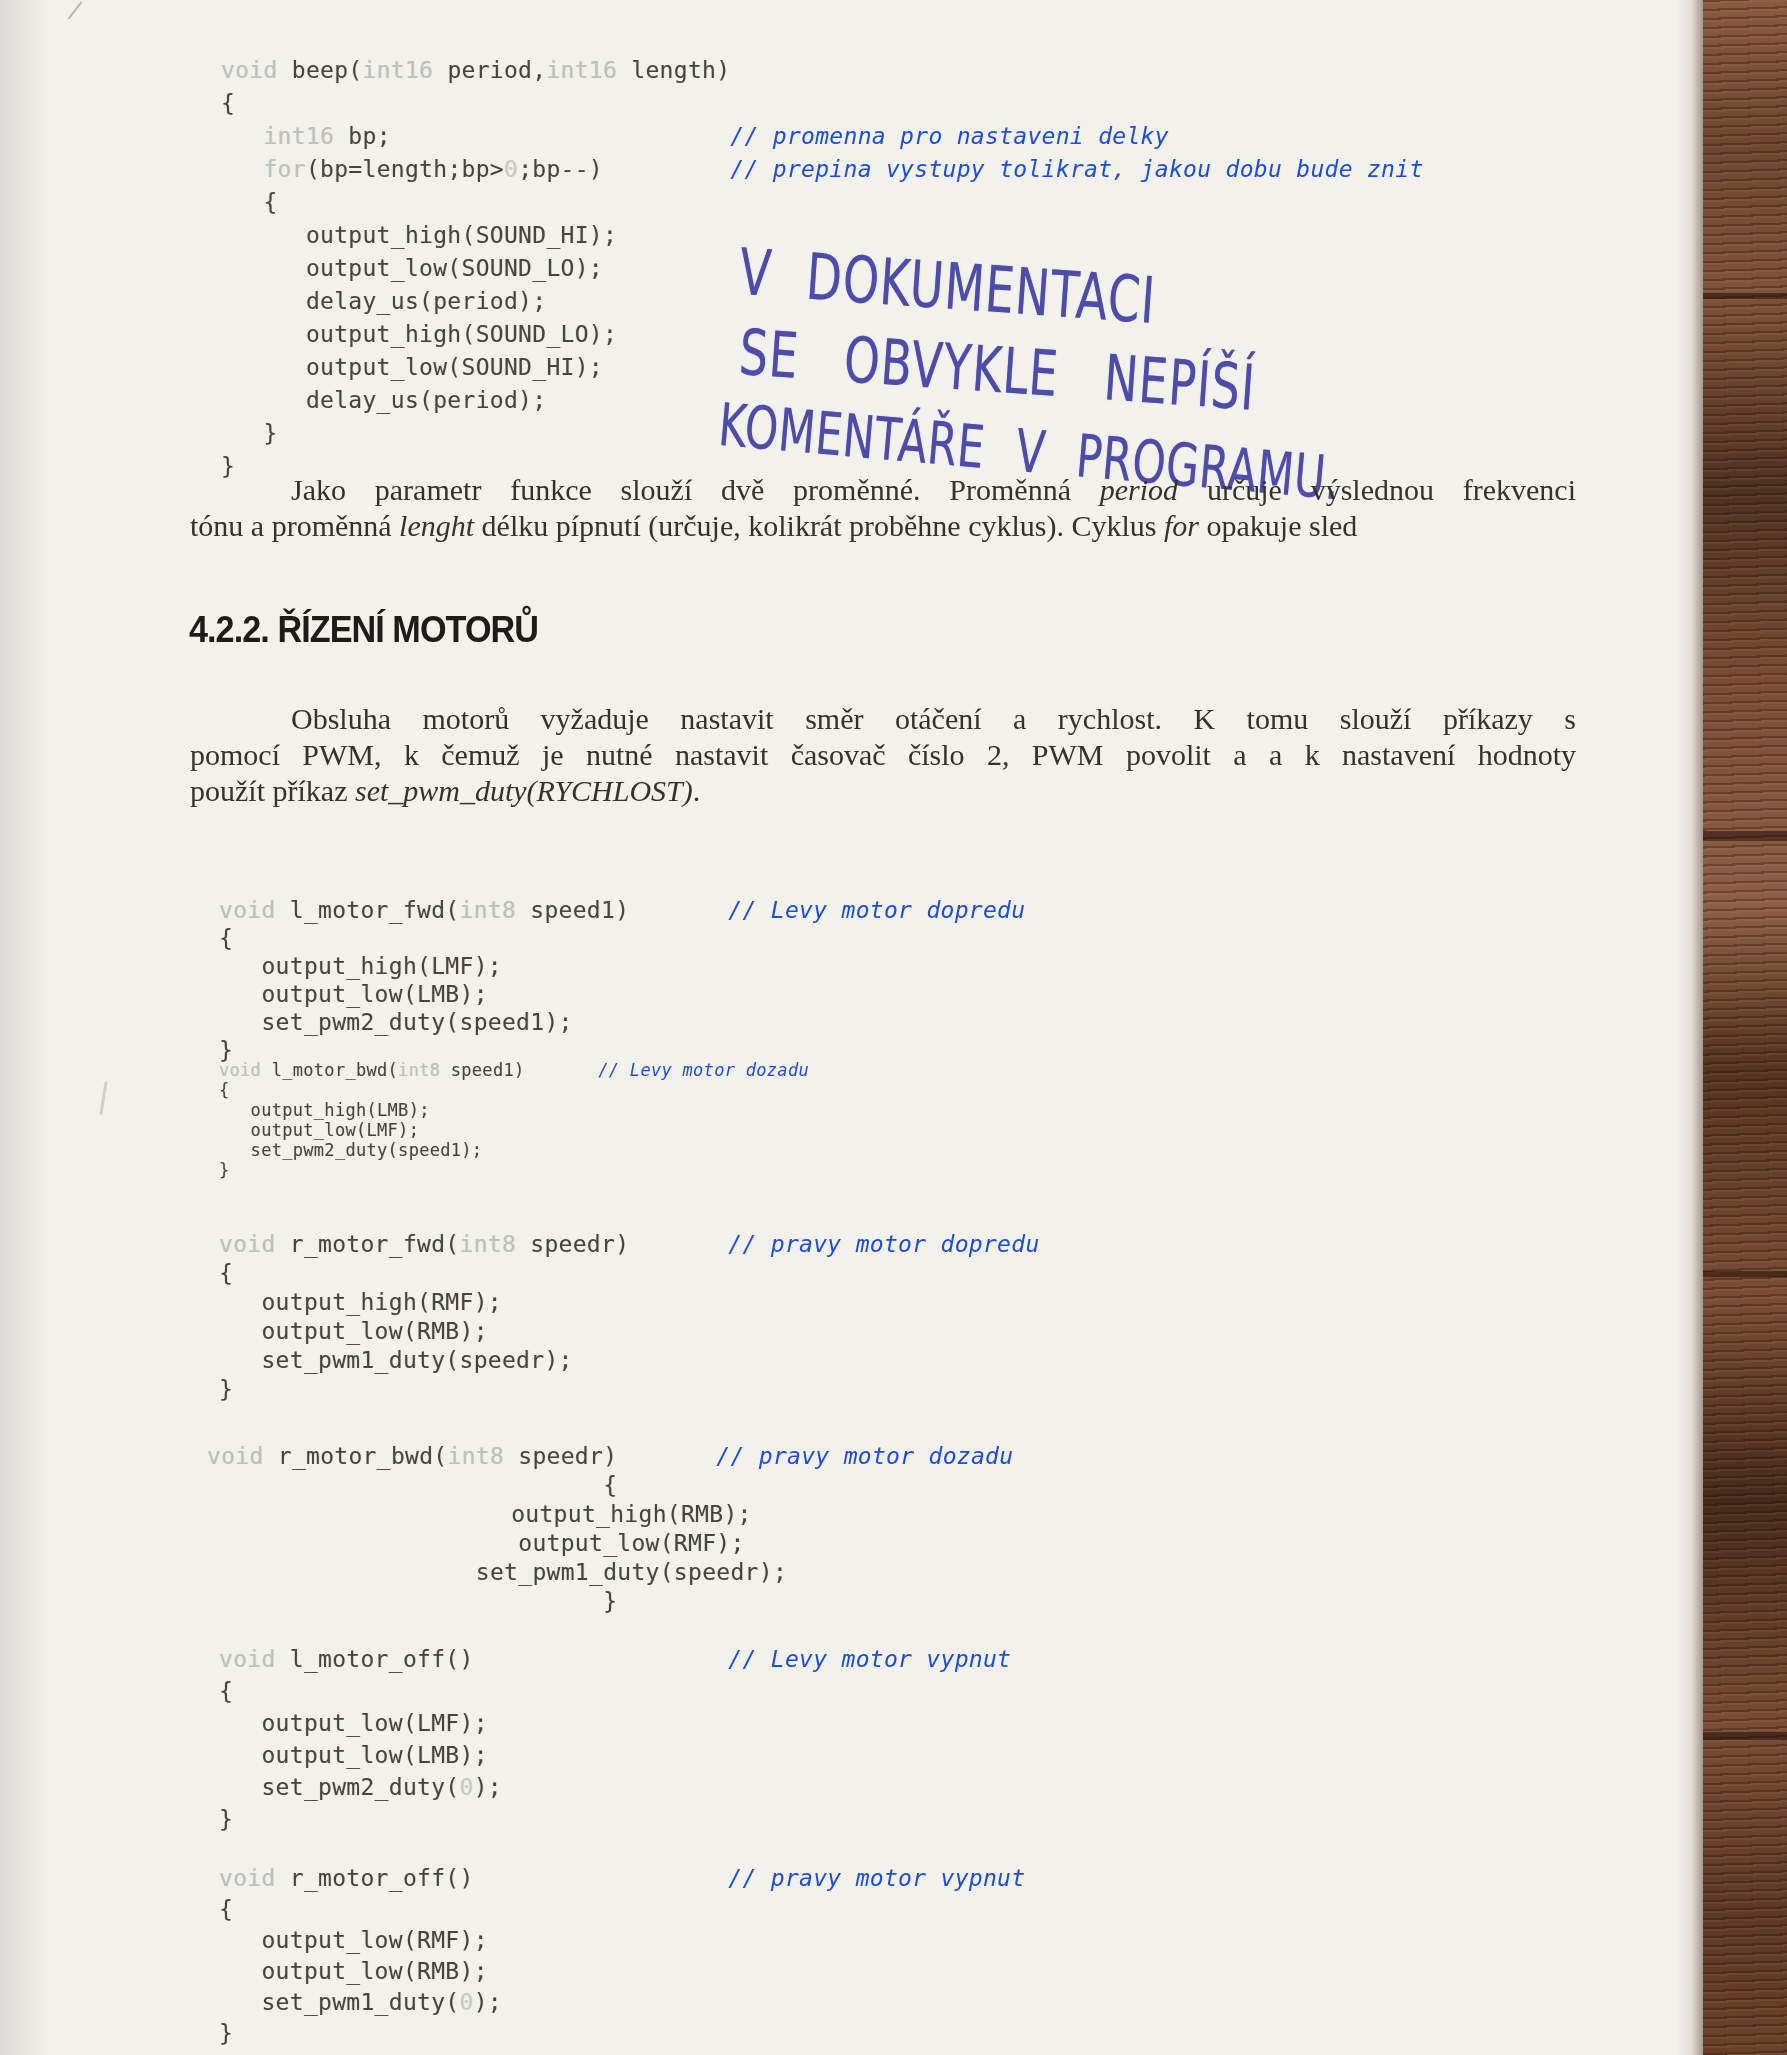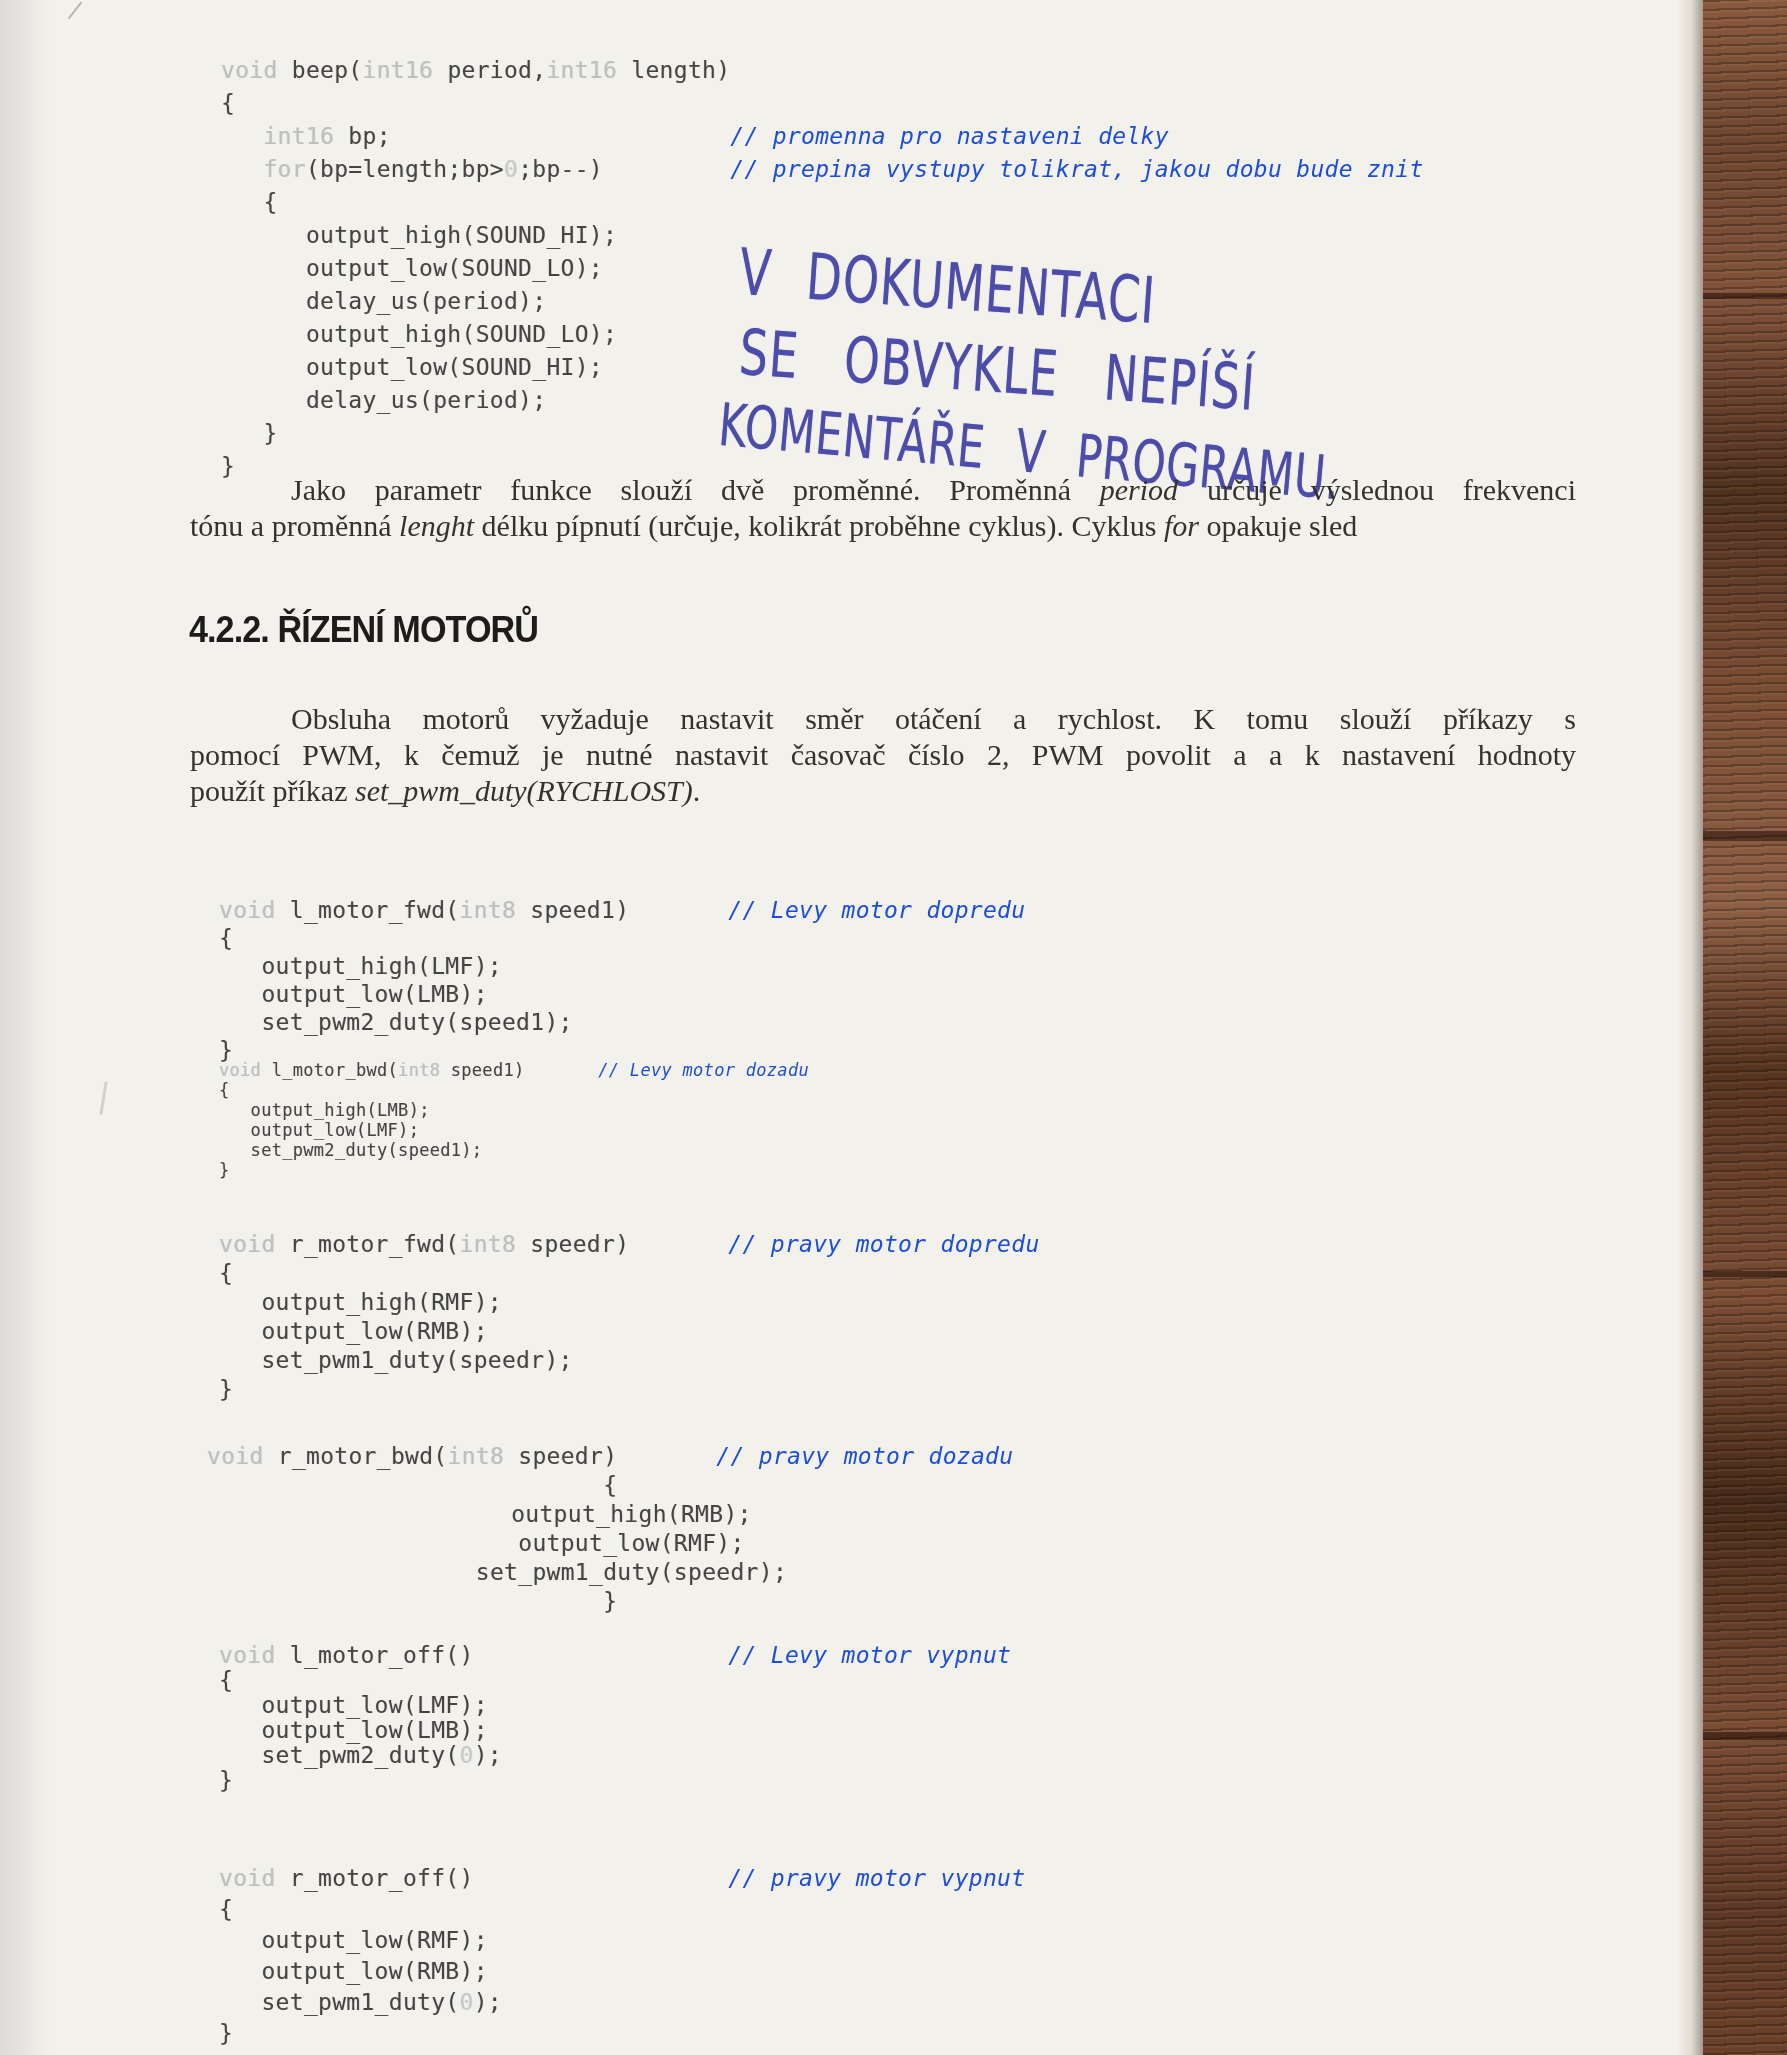--- a/index.html
+++ b/index.html
@@ -26,21 +26,21 @@
     color:#45443f;
     text-shadow:0.6px 0 0 rgba(190,80,80,.14),-0.6px 0 0 rgba(80,140,190,.14);}
   .code .kw{color:#bcc1bd;}
   .code .num{color:#c6cac8;}
   .code .cmt{color:#1d4ed8;font-style:italic;text-shadow:none;}
   .cb-beep{left:209px;top:42px;line-height:33px;}
   .cb1{left:207px;top:884px;line-height:28px;}
   .cb2{left:207px;top:1048px;font-size:17px;line-height:20px;}
   .cb3{left:207px;top:1218px;line-height:29px;}
   .cb4{left:195px;top:1430px;line-height:29px;text-align:center;}
-  .cb5{left:207px;top:1631px;line-height:25px;}
+  .cb5{left:207px;top:1631px;line-height:32px;}
   .cb6{left:207px;top:1851px;line-height:31px;}
 
   
   .para{position:absolute;left:190px;width:1386px;
     font-family:"Liberation Serif",serif;font-size:30px;line-height:36px;color:#35322d;}
   .p1{top:472px;}
   .p2{top:701px;}
   .pline{text-align:justify;text-align-last:justify;}
   .para .pline:first-child{text-indent:101px;}
   .para .pline:last-child{text-align-last:left;}

